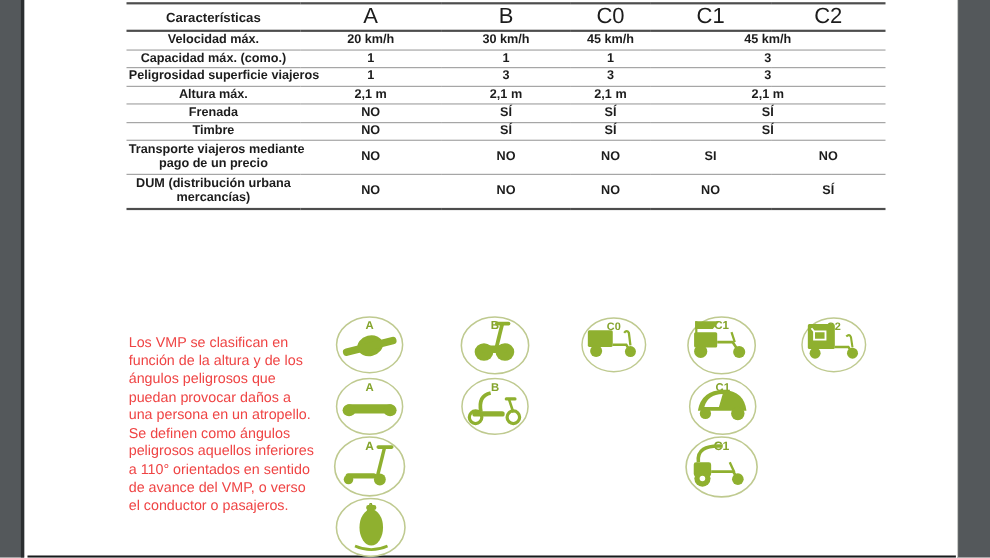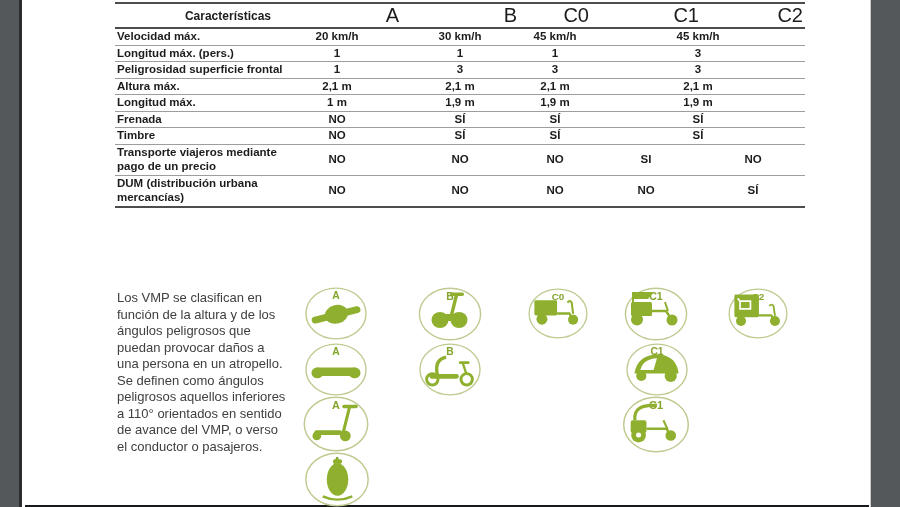--- a/index.html
+++ b/index.html
@@ -20,40 +20,40 @@
   }
 
   
   table.specs {
     position:absolute; left:115px; top:2px; width:690px;
     border-collapse:collapse; table-layout:fixed; color:#1c1c1c;
   }
   table.specs thead th {
     border-top:2px solid var(--line-dark);
     border-bottom:2px solid var(--line-dark);
-    vertical-align:middle; padding:0 2px; height:23px;text-align:right;
+    vertical-align:middle; padding:0 2px; height:23px;
   }
   th.h-label { font-size:12px; font-weight:bold; text-align:center; }
   th.h-col   { font-size:20px; font-weight:400; text-align:center; letter-spacing:0; }
   table.specs tbody th, table.specs tbody td {
     border-bottom:1px solid var(--line-light);
     font-size:11.5px; line-height:13.5px; padding:1px 2px;
     vertical-align:middle;
   }
   table.specs tbody th { text-align:left; font-weight:bold; white-space:nowrap; overflow:visible; }
   table.specs tbody td { text-align:center; font-weight:700; white-space:nowrap; }
   table.specs tbody tr:last-child th,
   table.specs tbody tr:last-child td { border-bottom:2px solid var(--line-dark); }
   table.specs tbody tr.tall th, table.specs tbody tr.tall td { padding:1.5px 2px; }
-  table.specs tbody th .lbl-line { display:block; white-space:nowrap; }
+  table.specs tbody th .lbl-line { display:block; white-space:nowrap;text-align:center; }
 
   
   .intro {
-    position:absolute; left:117px; top:290px; width:172px;
-    font-size:13px; line-height:16.5px; color:#404040;
+    position:absolute; left:117px; top:303px; width:172px;
+    font-size:13px; line-height:16.5px; color:#ef4444;
   }
 
   
   .vmp-icon { position:absolute; }
   .vmp-icon svg { display:block; width:100%; height:100%; }
 </style>
 </head>
 <body>
 
 <div>
@@ -85,53 +85,44 @@
           <th>
             <span class="lbl-line">Velocidad máx.</span>
           </th>
           <td>20 km/h</td>
           <td>30 km/h</td>
           <td>45 km/h</td>
           <td colspan="2">45 km/h</td>
         </tr>
         <tr>
           <th>
-            <span class="lbl-line">Longitud máx. (pers.)</span>
+            <span class="lbl-line">Capacidad máx. (como.)</span>
           </th>
           <td>1</td>
           <td>1</td>
           <td>1</td>
           <td colspan="2">3</td>
         </tr>
         <tr>
           <th>
-            <span class="lbl-line">Peligrosidad superficie frontal</span>
+            <span class="lbl-line">Peligrosidad superficie viajeros</span>
           </th>
           <td>1</td>
           <td>3</td>
           <td>3</td>
           <td colspan="2">3</td>
         </tr>
         <tr>
           <th>
             <span class="lbl-line">Altura máx.</span>
           </th>
           <td>2,1 m</td>
           <td>2,1 m</td>
           <td>2,1 m</td>
           <td colspan="2">2,1 m</td>
-        </tr>
-        <tr>
-          <th>
-            <span class="lbl-line">Longitud máx.</span>
-          </th>
-          <td>1 m</td>
-          <td>1,9 m</td>
-          <td>1,9 m</td>
-          <td colspan="2">1,9 m</td>
         </tr>
         <tr>
           <th>
             <span class="lbl-line">Frenada</span>
           </th>
           <td>NO</td>
           <td>SÍ</td>
           <td>SÍ</td>
           <td colspan="2">SÍ</td>
         </tr>

